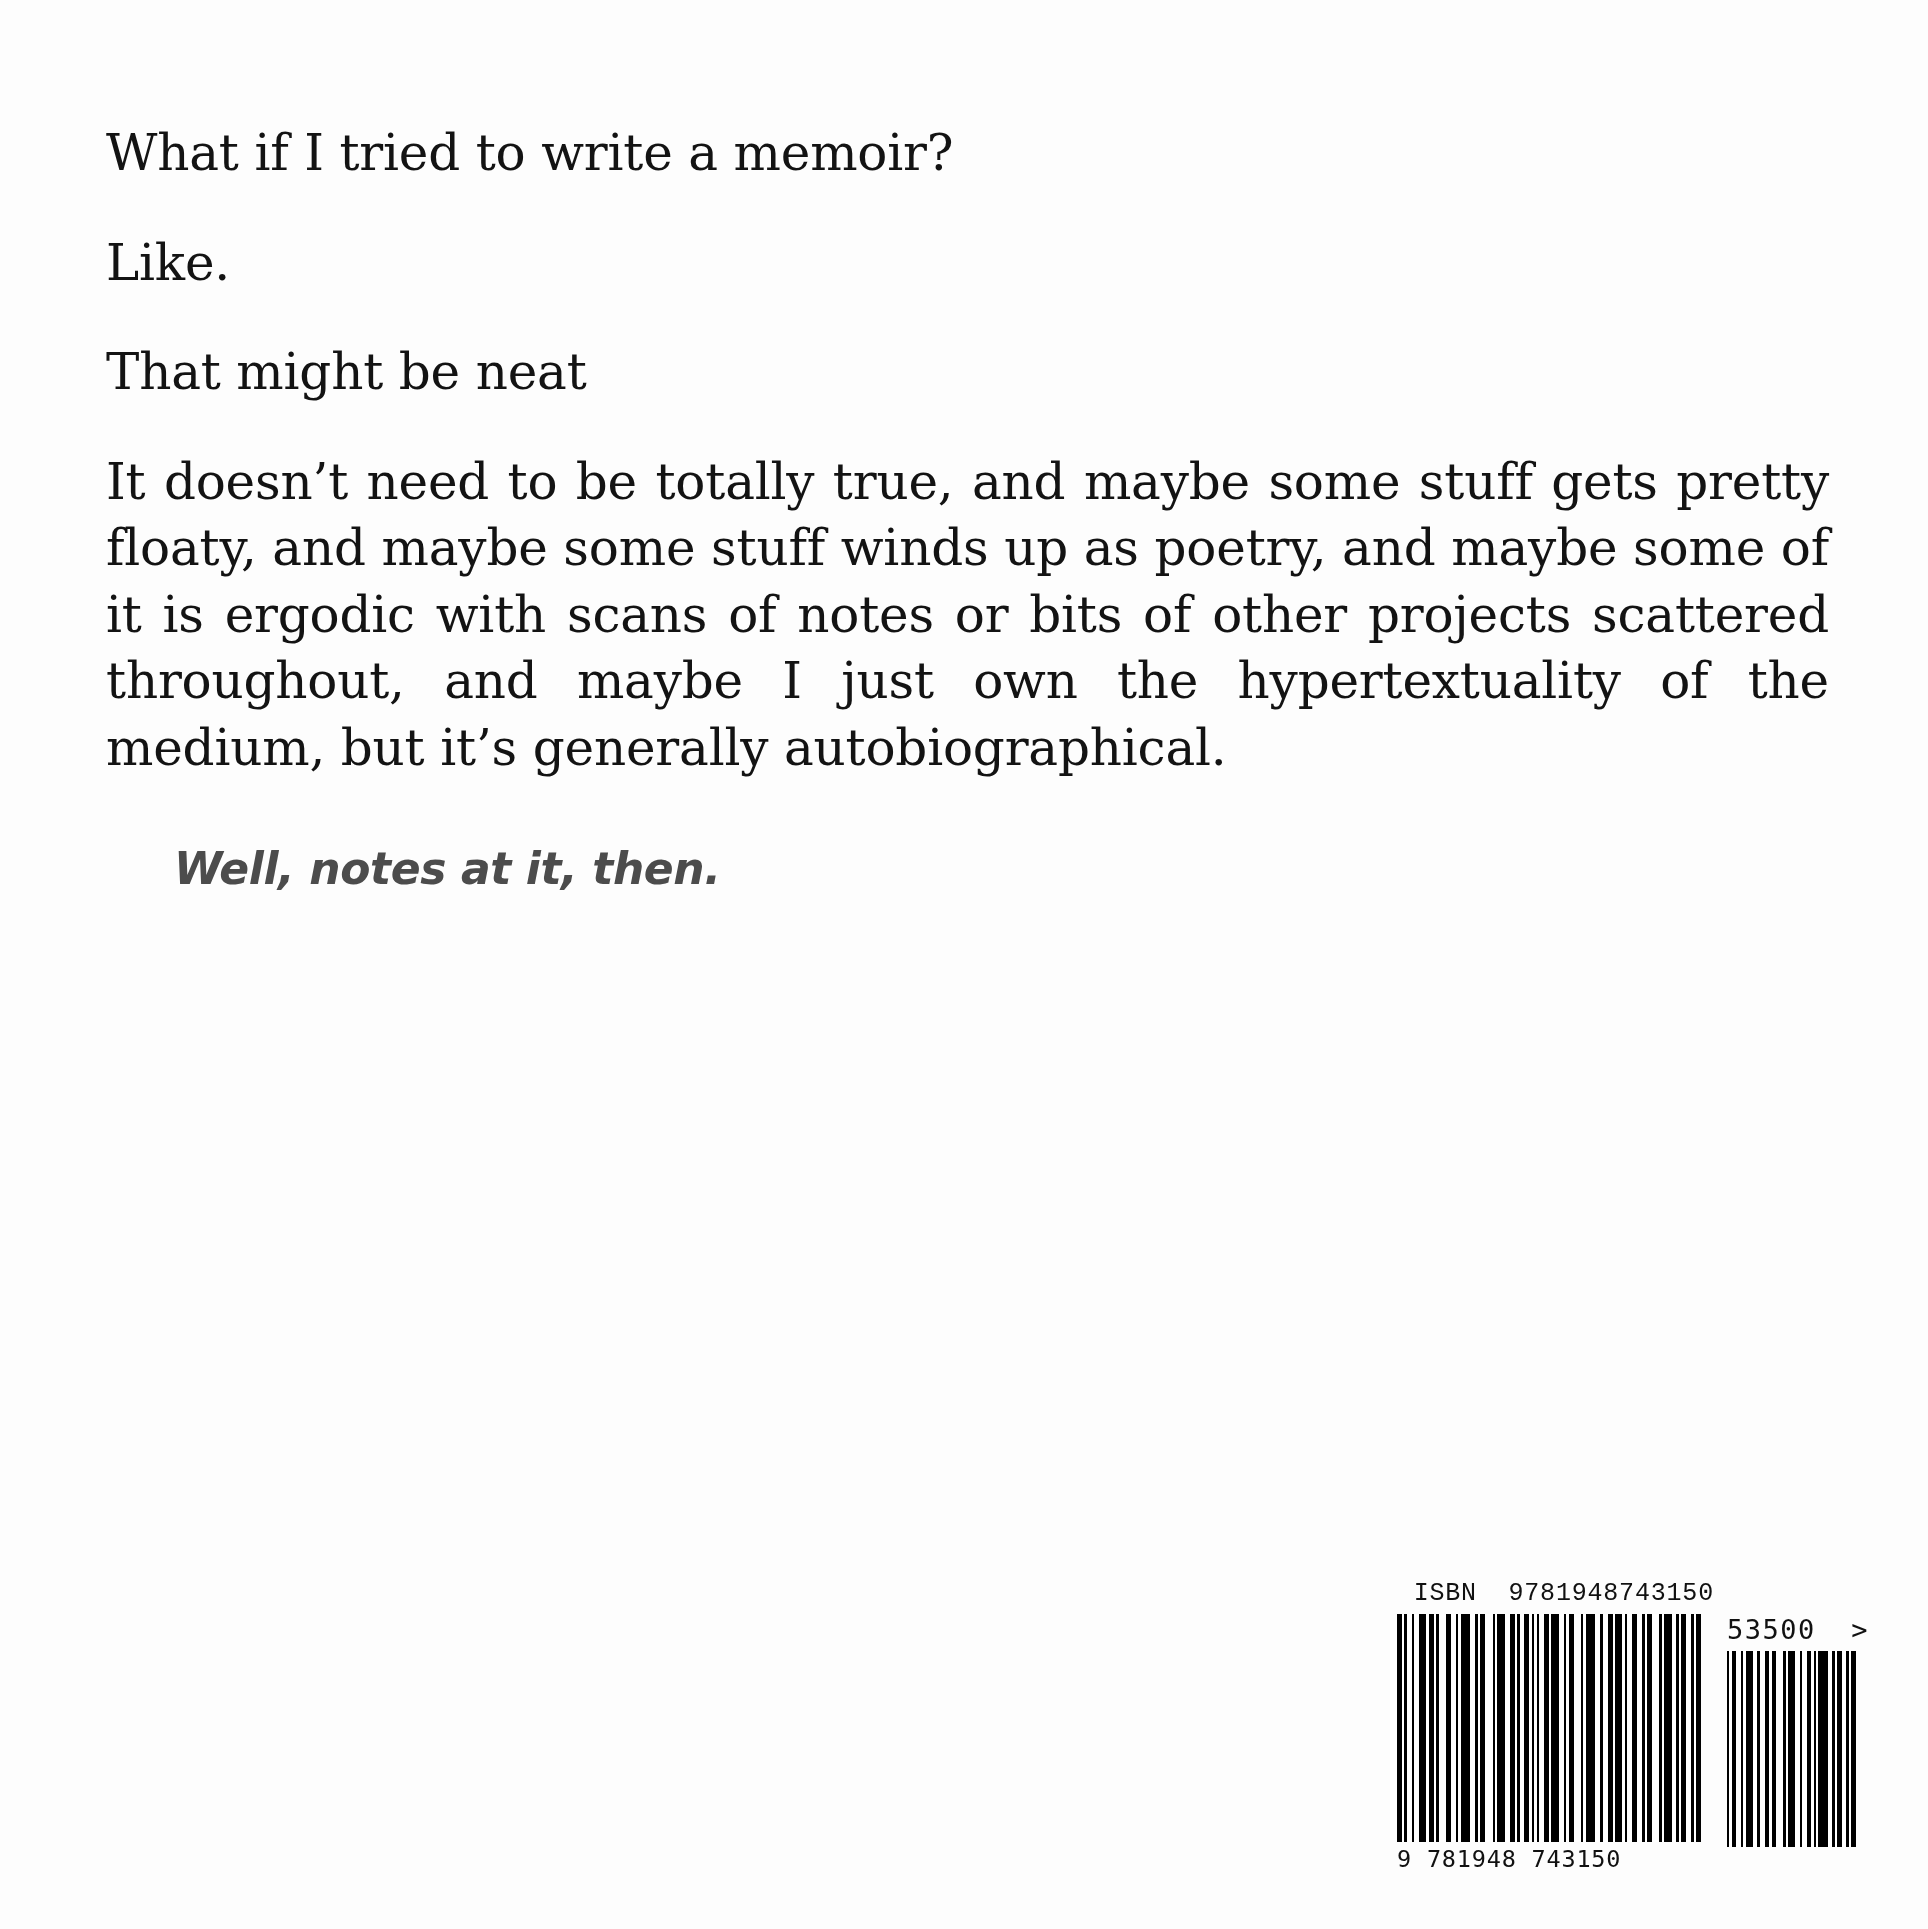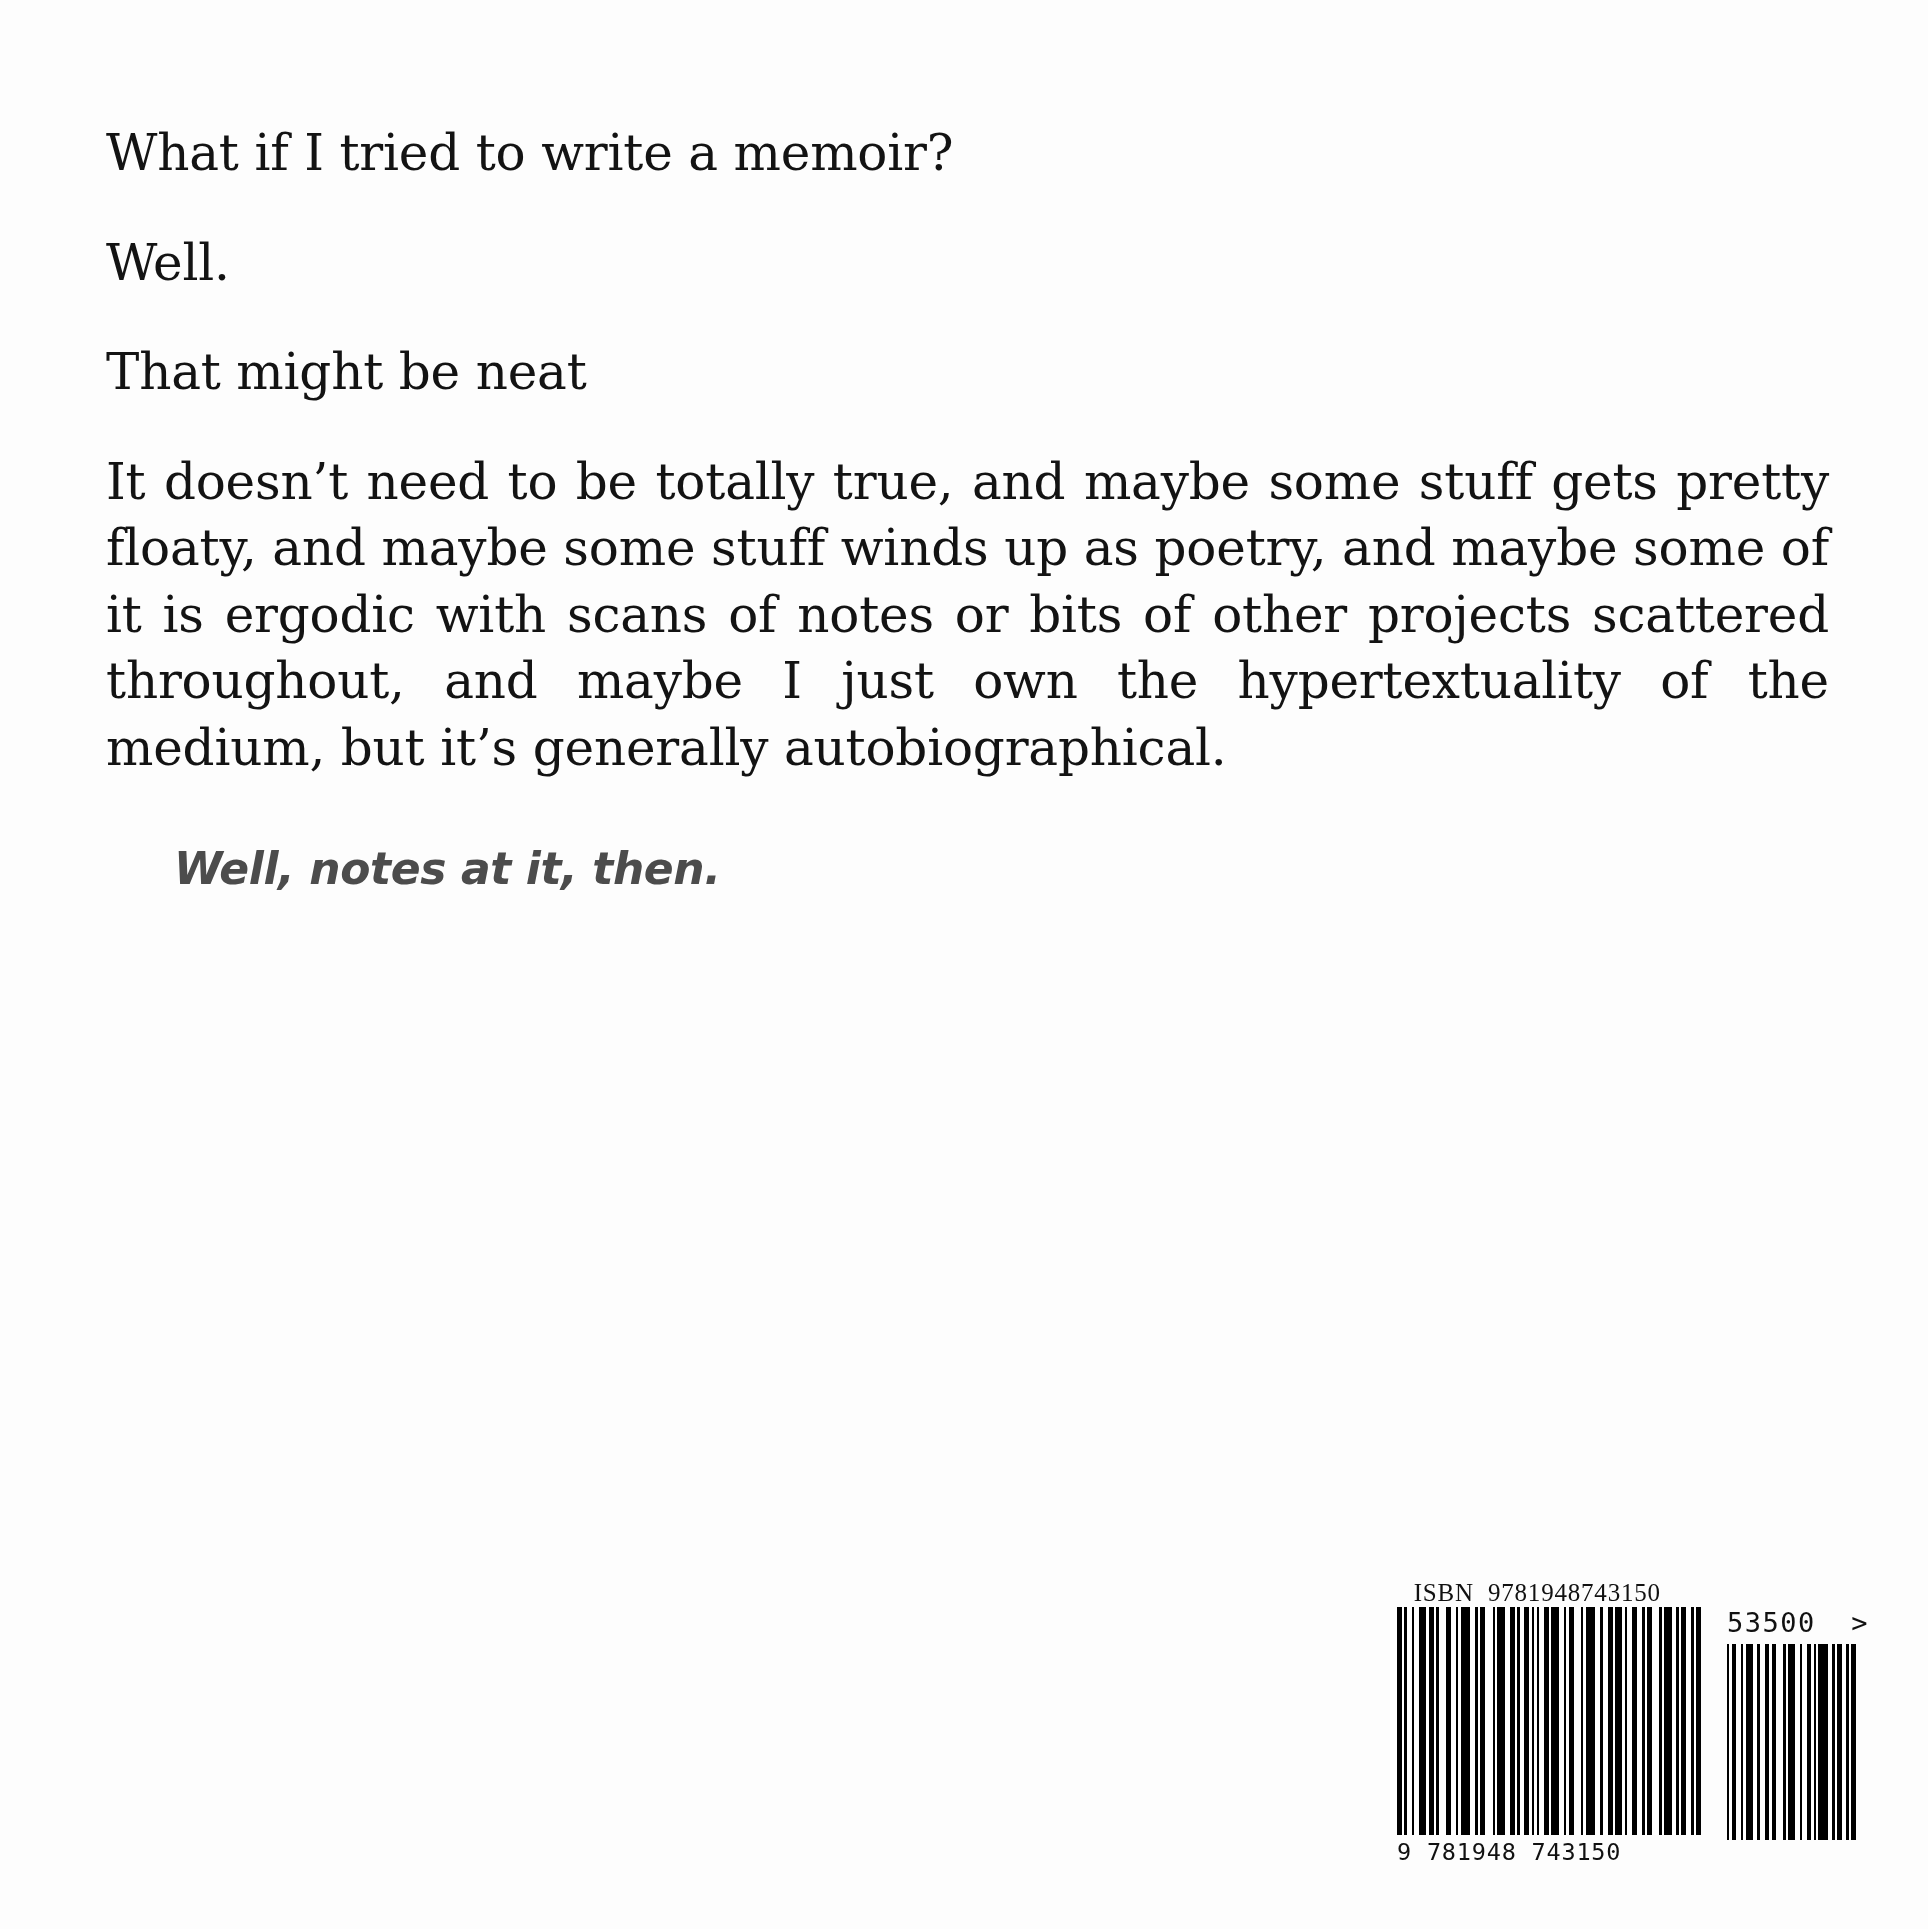--- a/index.html
+++ b/index.html
@@ -61,25 +61,26 @@
 
   
   .barcode-area {
     position: absolute;
     left: 1397px;
     top: 1579px;
     width: 455px;
   }
 
   .isbn-line {
-    font-family: Liberation Serif, serif;
+    font-family: Liberation Mono, monospace;
     font-size: 25px;
     letter-spacing: 0.8px;
     color: #111;
     margin-left: 16.7px;
+    margin-bottom: 6px;
     white-space: pre;
   }
 
   .barcodes {
     position: relative;
     display: flex;
     align-items: flex-start;
   }
 
   .bc-main {
@@ -138,21 +139,21 @@
 </style>
 </head>
 <body>
 
 <div class="page">
 
   <div class="text-block">
 
     <p class="para">What if I tried to write a memoir?</p>
 
-    <p class="para">Well.</p>
+    <p class="para">Like.</p>
 
     <p class="para">That might be neat</p>
 
     <p class="para justified spaced-after">It doesn’t need to be totally true, and maybe some stuff gets pretty floaty, and maybe some stuff winds up as poetry, and maybe some of it is ergodic with scans of notes or bits of other projects scattered throughout, and maybe I just own the hypertextuality of the medium, but it’s generally autobiographical.</p>
 
 
 
     <p class="voice">Well, notes at it, then.</p>
 
   </div>

